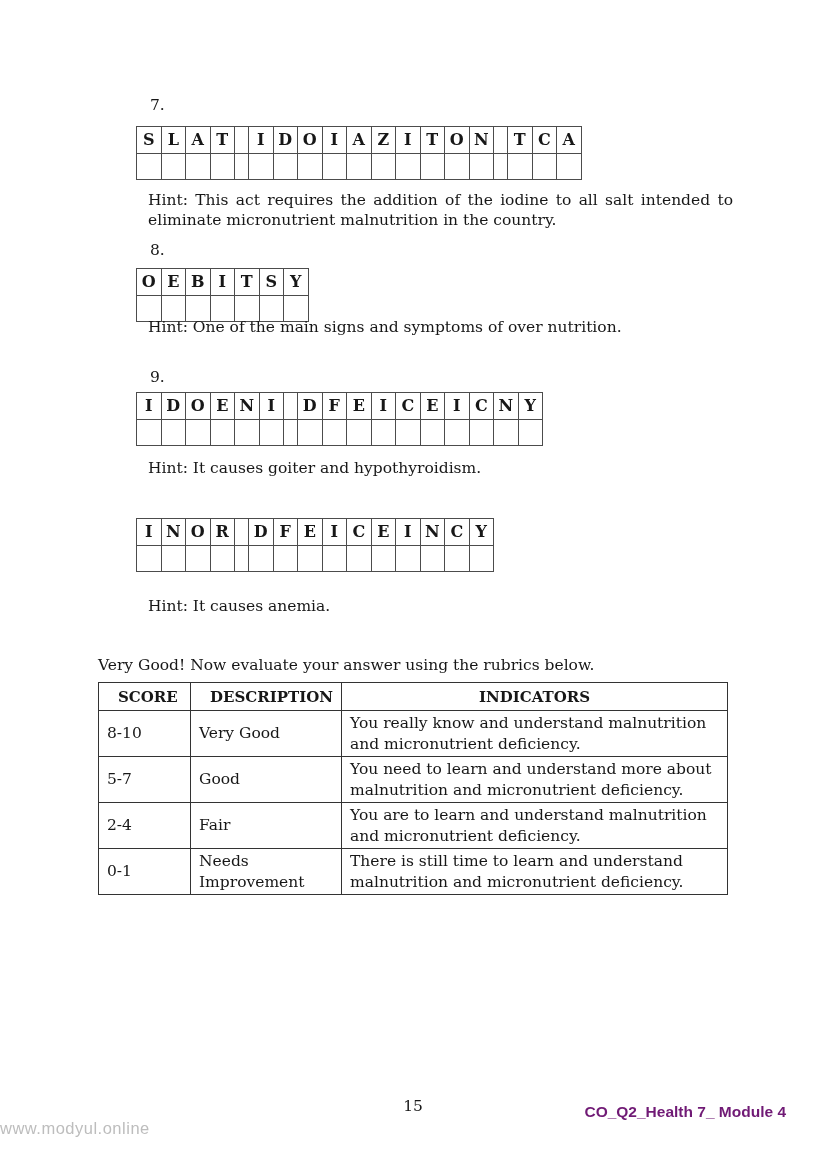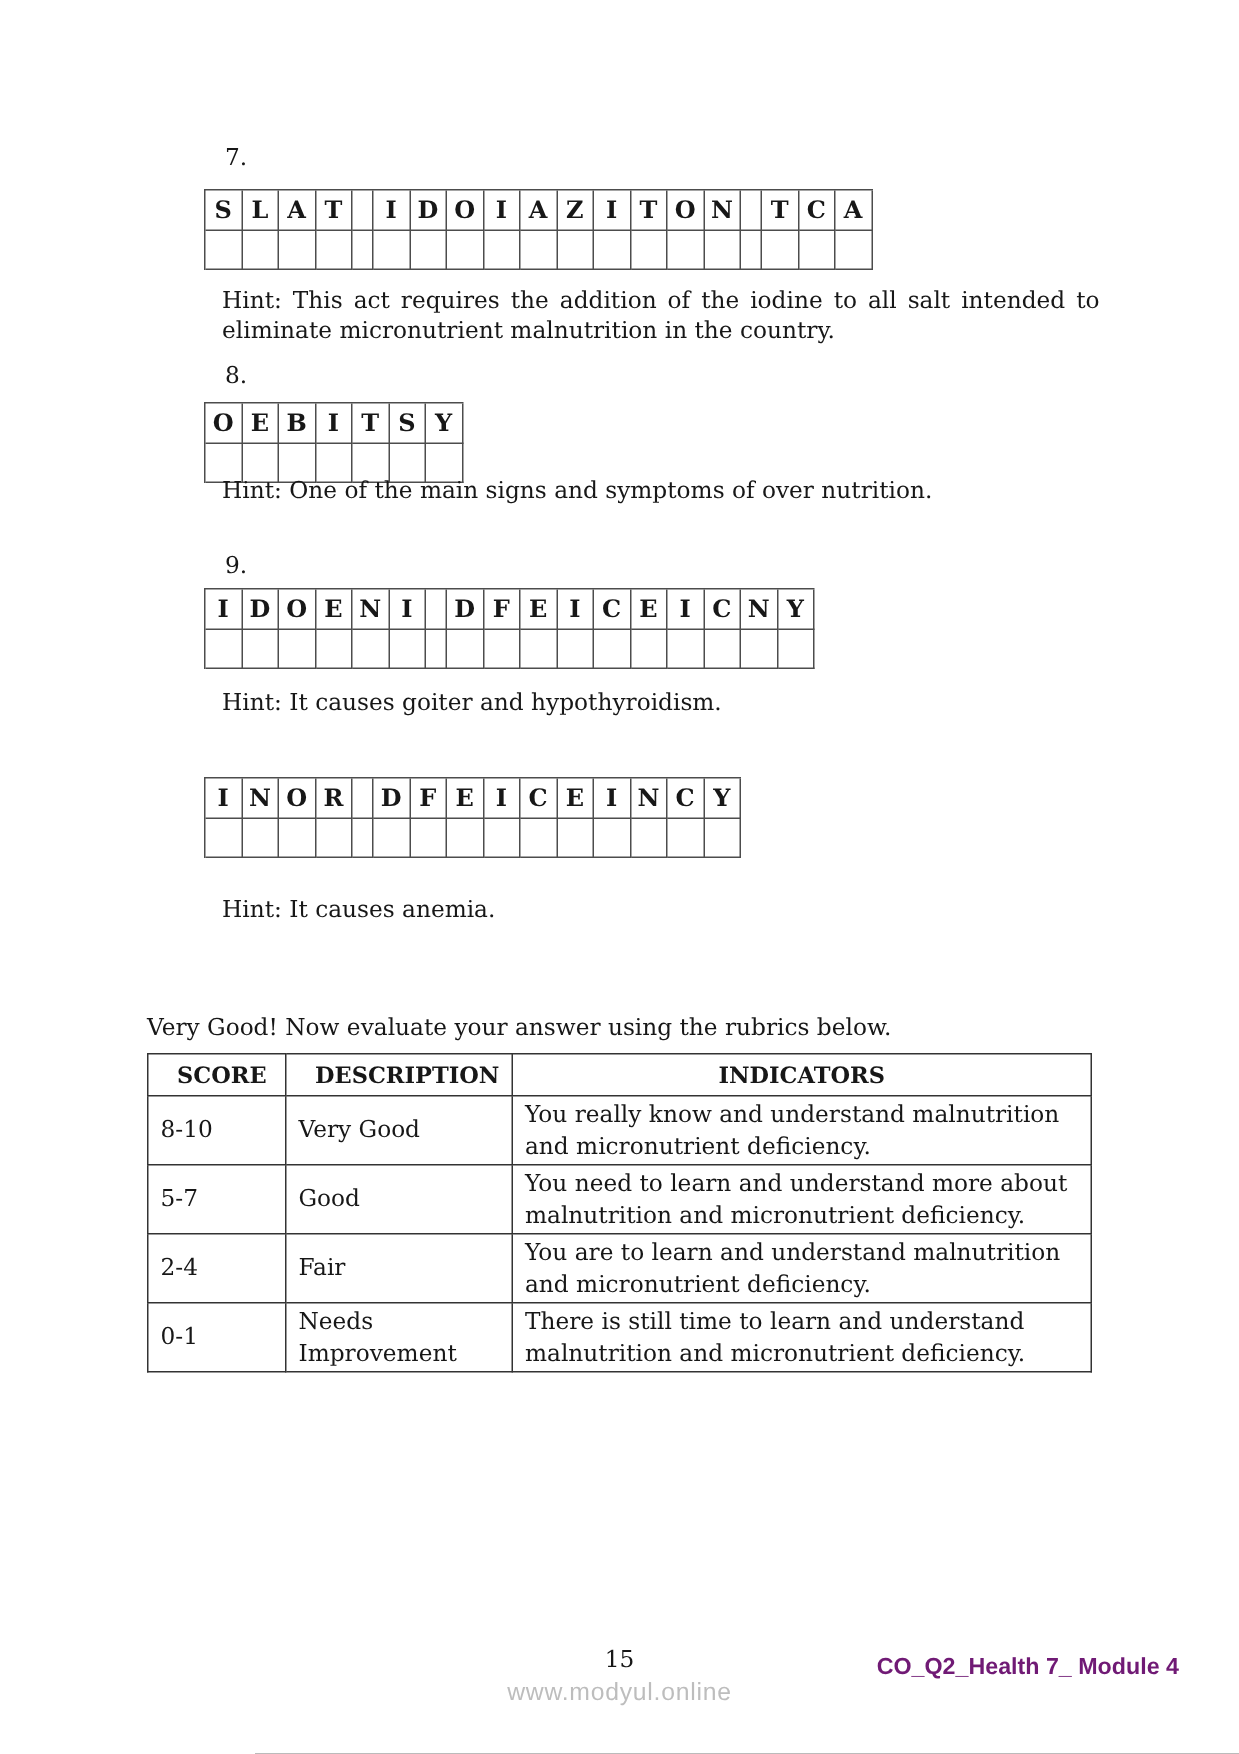--- a/index.html
+++ b/index.html
@@ -31,21 +31,21 @@
   .cell.sep{width:13px;}
   .puzzle .hint{
     position:absolute;left:148px;width:585px;
     font-size:15.5px;line-height:20px;
   }
   .p7{top:96px;}  .p7 .grid{top:30px;} .p7 .hint{top:94px;text-align:justify;}
   .p8{top:241px;} .p8 .grid{top:27px;} .p8 .hint{top:76px;}
   .p9{top:368px;} .p9 .grid{top:24px;} .p9 .hint{top:90px;}
   .p10{top:494px;} .p10 .num{left:138px;margin-top:33px;} .p10 .grid{top:24px;} .p10 .hint{top:90px;margin-top:12px;}
   
-  .rubric{position:absolute;left:98px;top:656px;width:630px;margin-top:20px;}
+  .rubric{position:absolute;left:98px;top:656px;width:630px;}
   .rubric .intro{font-size:15.5px;}
   .rubric table{
     margin-top:8px;
     border-collapse:collapse;
     width:629px;table-layout:fixed;
   }
   .rubric th,.rubric td{border:1.6px solid #333;}
   .rubric th{
     font-size:15px;font-weight:700;text-align:center;
     padding:4px 19px;height:19px;
@@ -54,21 +54,20 @@
   .rubric td.c{vertical-align:middle;}
   .rubric td.ind{text-align:left;vertical-align:middle;}
   .col-score{width:92px;} .col-desc{width:151px;} .col-ind{width:386px;}
   
   .page-num{
     position:absolute;left:0;top:1097px;width:826px;
     text-align:center;font-size:15.5px;
   }
   .watermark{
     position:absolute;left:0;top:1119px;width:826px;
-    text-align:center;
     font-family:"Liberation Sans","DejaVu Sans",sans-serif;
     font-size:16.5px;color:#bdbdbd;letter-spacing:.5px;
   }
   .footer-right{
     position:absolute;right:40px;top:1103px;
     font-family:"Liberation Sans","DejaVu Sans",sans-serif;
     font-weight:700;font-size:15.5px;color:#701a75;
   }
 </style>
 </head>

